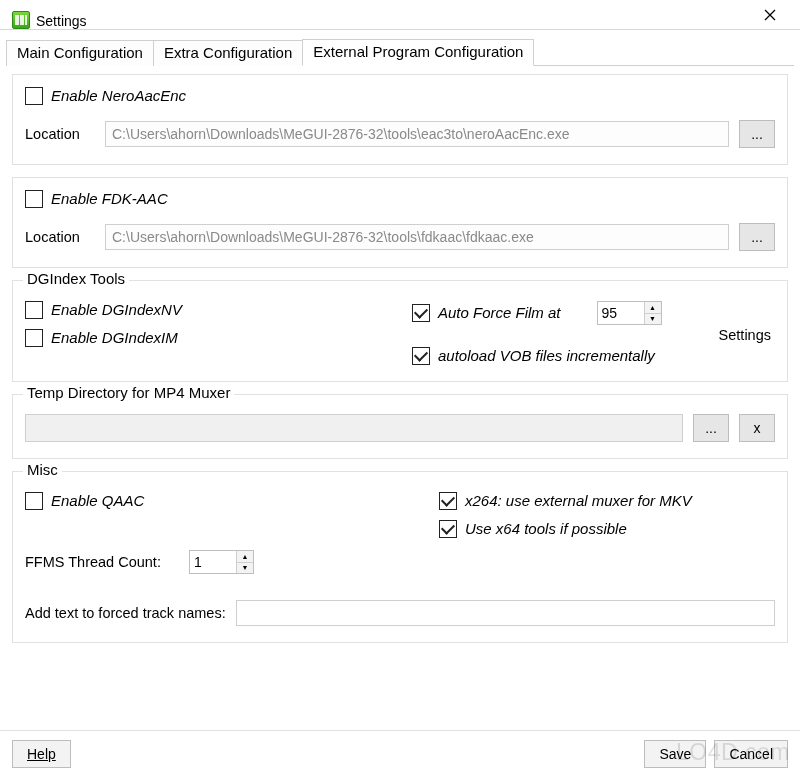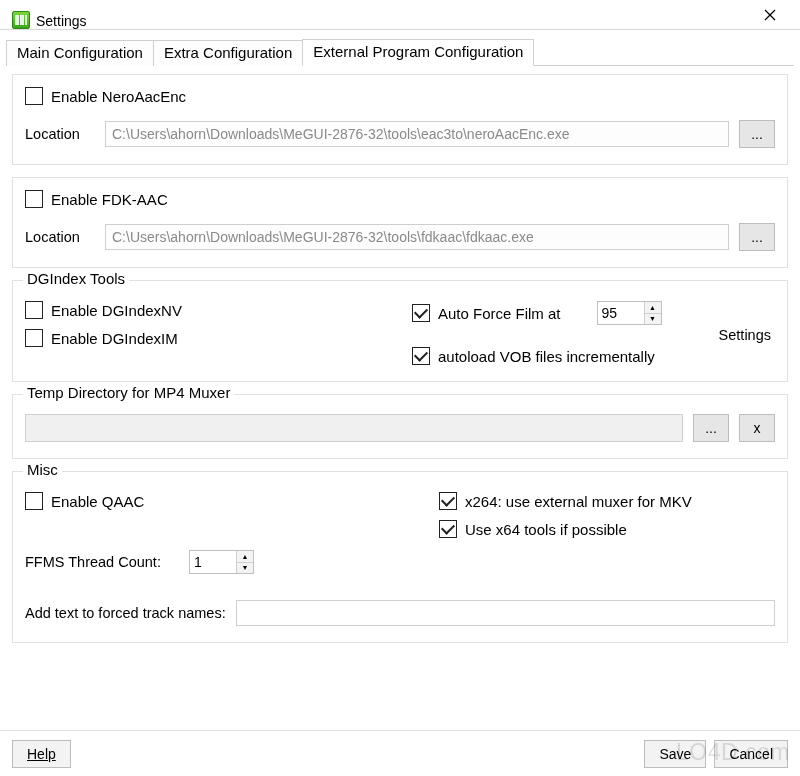--- a/index.html
+++ b/index.html
@@ -100,23 +100,24 @@
     align-items: center;
     gap: 10px;
     margin: 4px 0;
   }
   .row .lab { flex: 0 0 auto; }
   .row .grow { flex: 1 1 auto; }
 
   
   .chk {
     display: inline-flex;
-    align-items: flex-end;
+    align-items: flex-start;
     gap: 8px;
     font-size: 15px;
+    font-style: italic;
   }
   .chk-box {
     width: 18px; height: 18px;
     border: 1.5px solid #222;
     display: inline-flex;
     align-items: center;
     justify-content: center;
     background: #fff;
   }
   .chk-mark {

